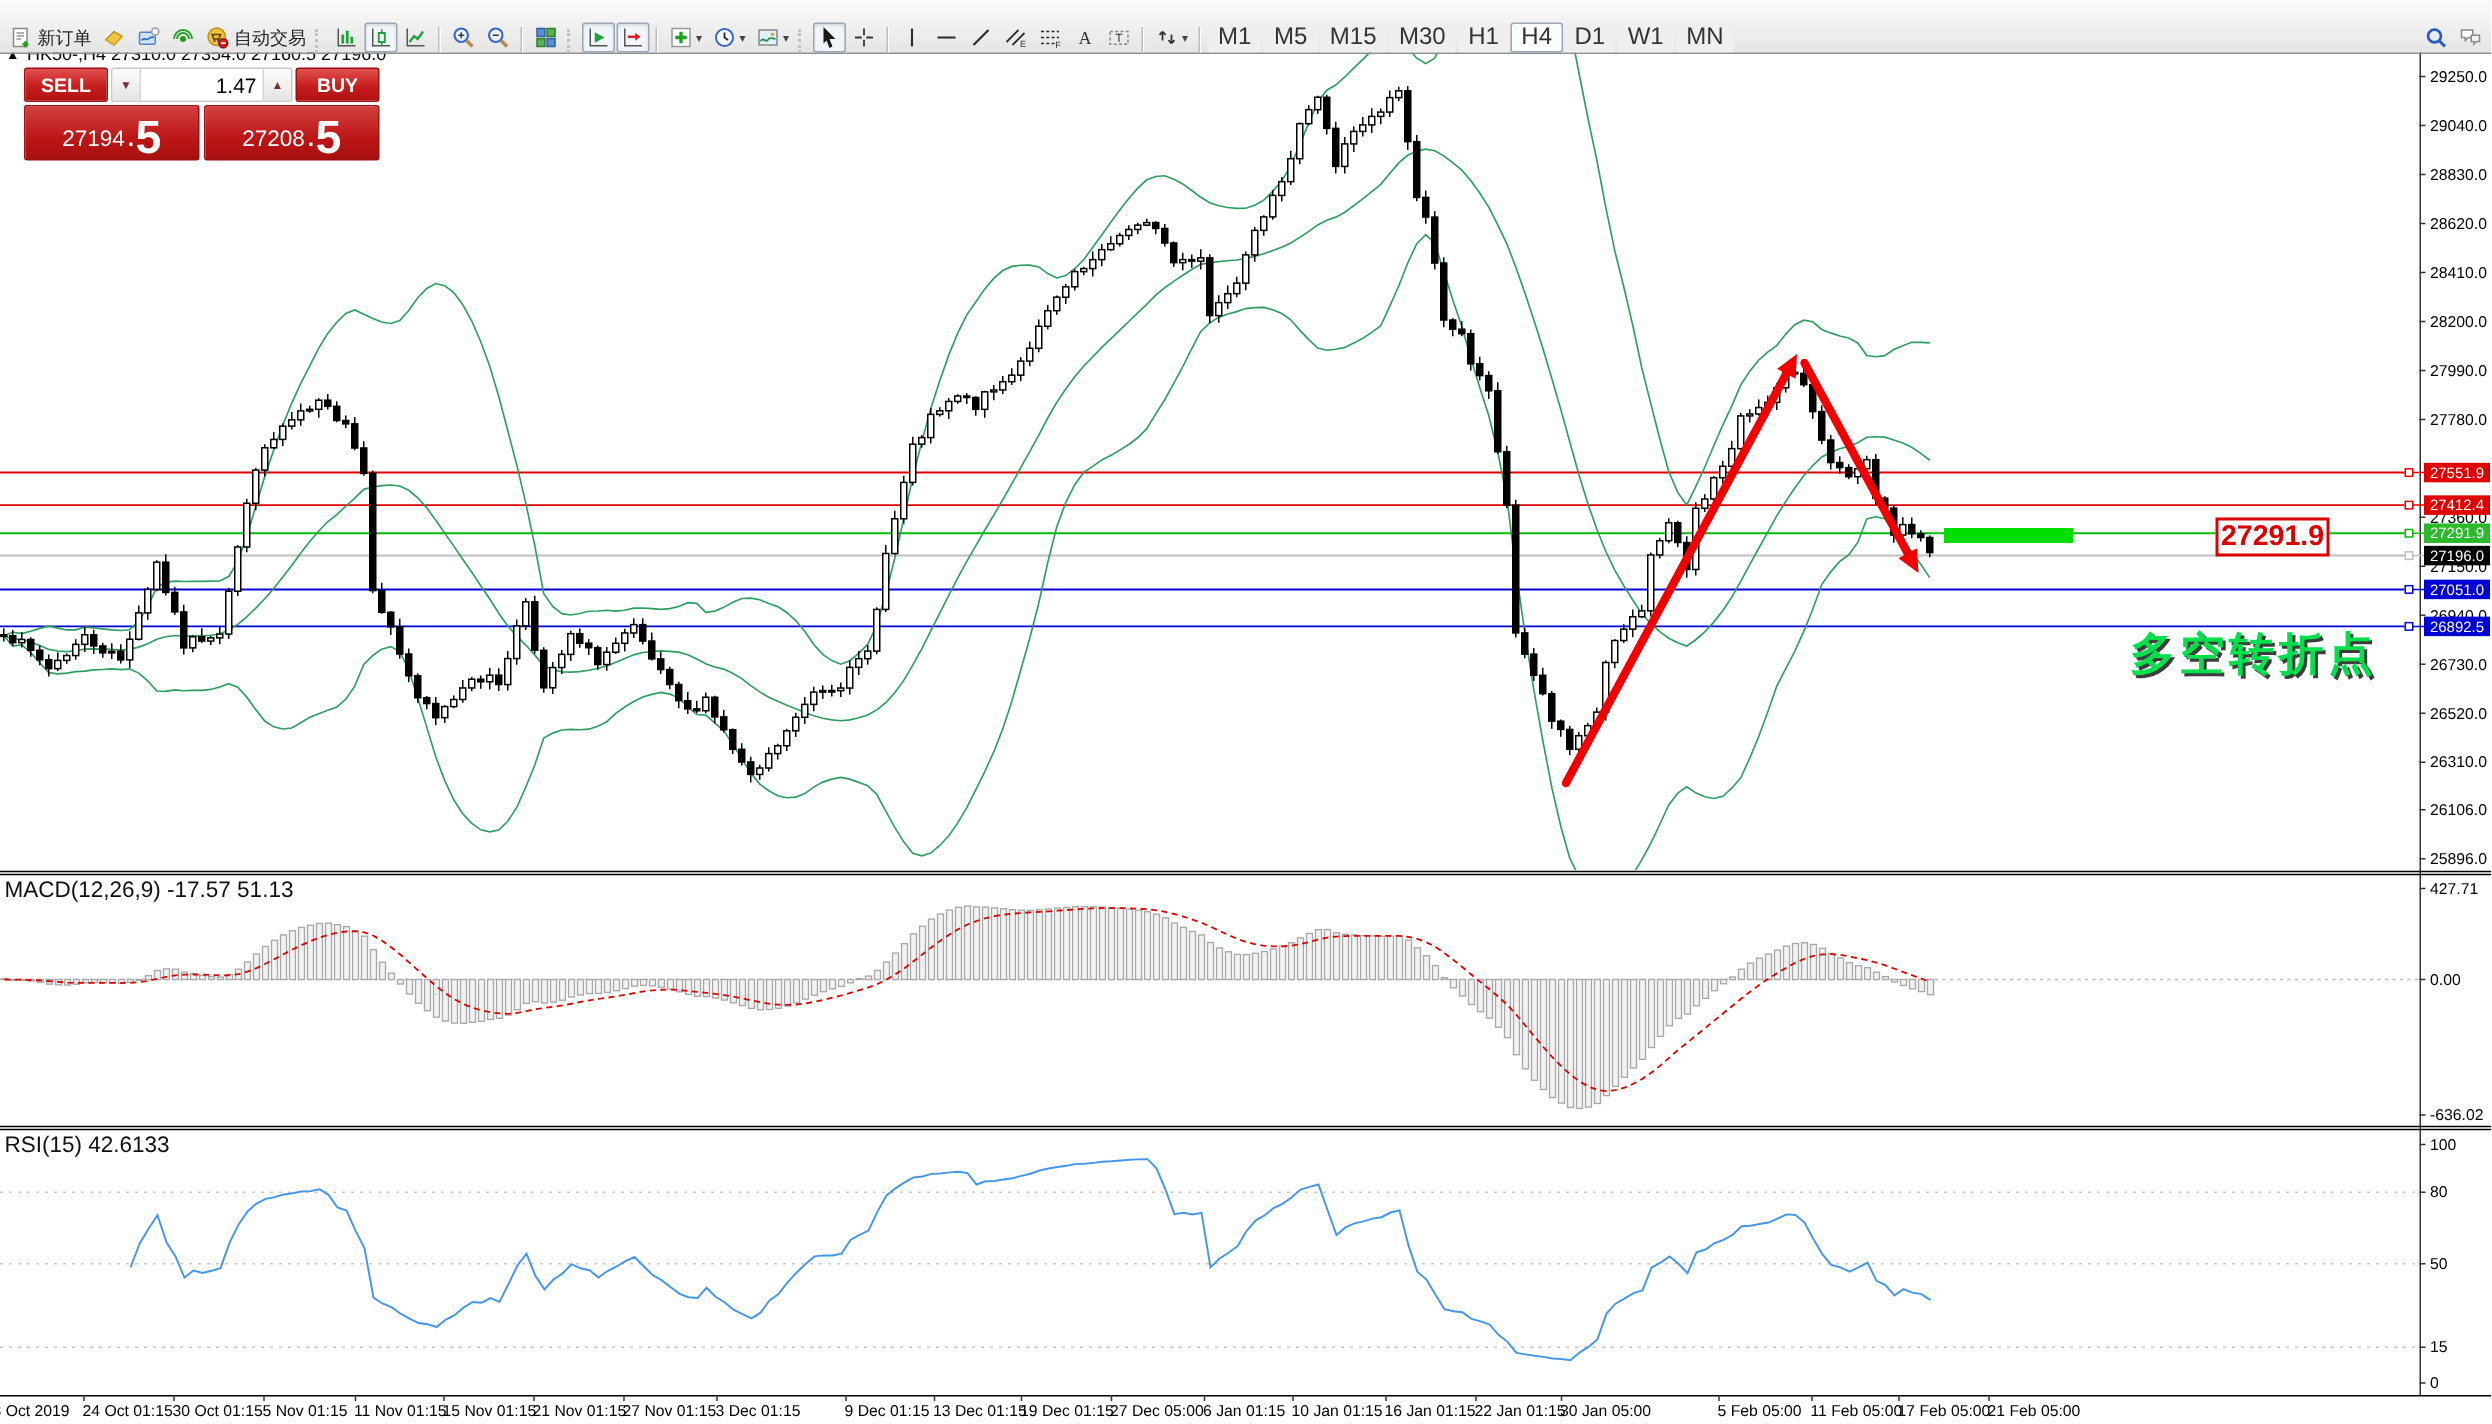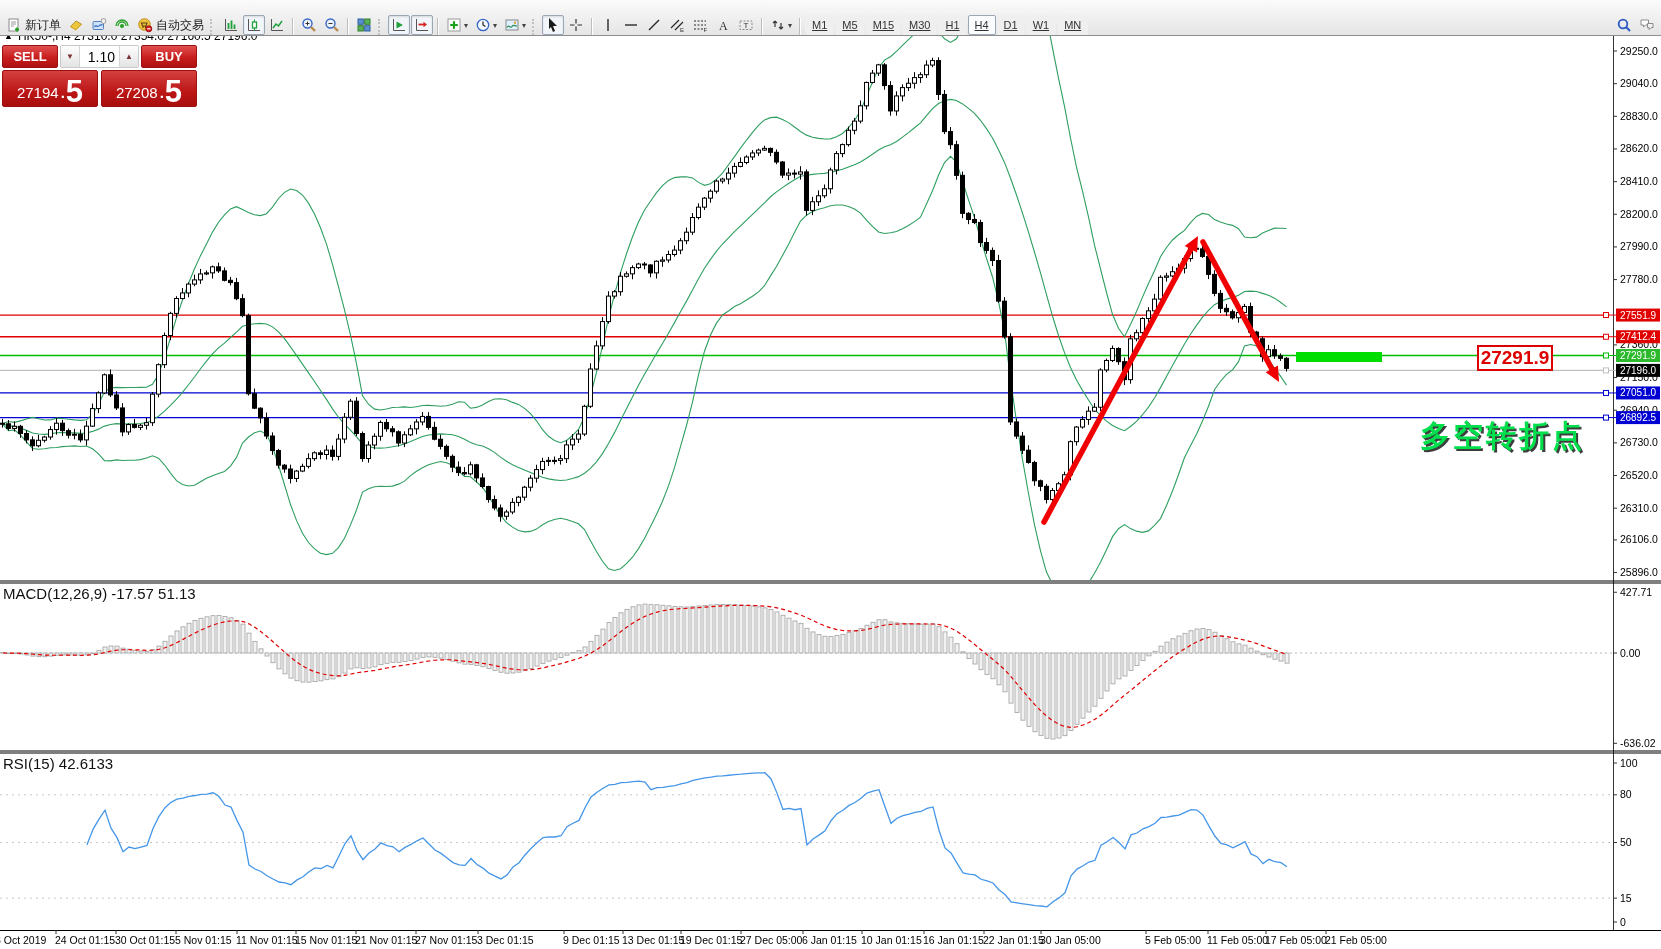--- a/index.html
+++ b/index.html
@@ -10,31 +10,31 @@
     background:linear-gradient(#fbfbfb,#e5e5e5);border-bottom:1px solid #8e8e8e;
     display:flex;align-items:flex-end;padding:0 3px;gap:1px;z-index:30;}
   .tb-btn{height:20px;min-width:20px;display:flex;align-items:center;justify-content:center;
     border:1px solid transparent;border-radius:2px;padding:0 2px;font-size:12px;color:#222;
     background:transparent;cursor:default;}
   .tb-btn.pressed{border-color:#9aa7b5;background:#f2f6fa;box-shadow:inset 0 1px 2px rgba(0,0,0,.12);}
   .tb-btn .lbl{margin-left:3px;white-space:nowrap;}
   .tb-sep{width:1px;height:17px;background:#bdbdbd;border-right:1px solid #fff;margin:0 3px;}
   .tb-grip{width:3px;height:16px;border-left:2px dotted #c2c2c2;margin:0 4px 0 2px;}
   .dd{font-size:8px;color:#444;margin-left:2px;}
-  .tf-btn{height:20px;padding:0 6px;font-size:11px;color:#333;border:1px solid transparent;border-radius:2px;display:flex;align-items:center;text-decoration:underline;}
+  .tf-btn{height:20px;padding:0 6px;font-size:16px;color:#333;border:1px solid transparent;border-radius:2px;display:flex;align-items:center;}
   .tf-btn.pressed{border-color:#9aa7b5;background:#fafcfe;}
   .ic{width:16px;height:16px;display:block;}
   .tb-spacer{flex:1;}
   
   .chart{position:absolute;top:24px;left:0;width:1661px;height:925px;background:#fff;}
   #chart-svg{position:absolute;left:0;top:0;}
   .chart-title{position:absolute;left:4px;top:5px;font-size:12px;color:#000;display:flex;align-items:center;gap:5px;z-index:5;}
   .chart-title .tri{font-size:9px;color:#000;}
   
-  .trade-panel{position:absolute;left:2px;top:21px;width:195px;z-index:6;}
+  .trade-panel{position:absolute;left:16px;top:21px;width:237px;z-index:6;}
   .tp-row1{display:flex;height:23px;gap:2px;}
   .btn-trade{width:54px;background:linear-gradient(#e05050 0%,#c81d1d 55%,#b01212 100%);
     color:#fff;font-size:13px;font-weight:bold;display:flex;align-items:center;justify-content:center;
     border:1px solid #9c1010;border-radius:2px;}
   .tp-spinner{flex:1;display:flex;border:1px solid #c9c9c9;background:#fff;border-radius:2px;overflow:hidden;}
   .tp-spin-btn{width:18px;background:linear-gradient(#fdfdfd,#e4e4e4);border-right:1px solid #d5d5d5;
     display:flex;align-items:center;justify-content:center;font-size:8px;color:#7a3030;}
   .tp-spin-btn.up{border-right:none;border-left:1px solid #d5d5d5;}
   .tp-vol{flex:1;text-align:right;font-size:14px;color:#000;display:flex;align-items:center;justify-content:flex-end;padding-right:4px;}
   .tp-row2{display:flex;gap:3px;margin-top:2px;height:37px;}
@@ -1069,21 +1069,21 @@
   <div class="chart-title">
     <span class="tri">▲</span>
     <span>HK50-,H4  27310.0 27354.0 27160.5 27196.0</span>
   </div>
 
   <div class="trade-panel">
     <div class="tp-row1">
       <div class="btn-trade">SELL</div>
       <div class="tp-spinner">
         <div class="tp-spin-btn">▼</div>
-        <div class="tp-vol">1.10</div>
+        <div class="tp-vol">1.47</div>
         <div class="tp-spin-btn up">▲</div>
       </div>
       <div class="btn-trade">BUY</div>
     </div>
     <div class="tp-row2">
       <div class="tp-price">
         <span class="main">27194</span>
           <span class="dot">.</span>
           <span class="frac">5</span>
       </div>

